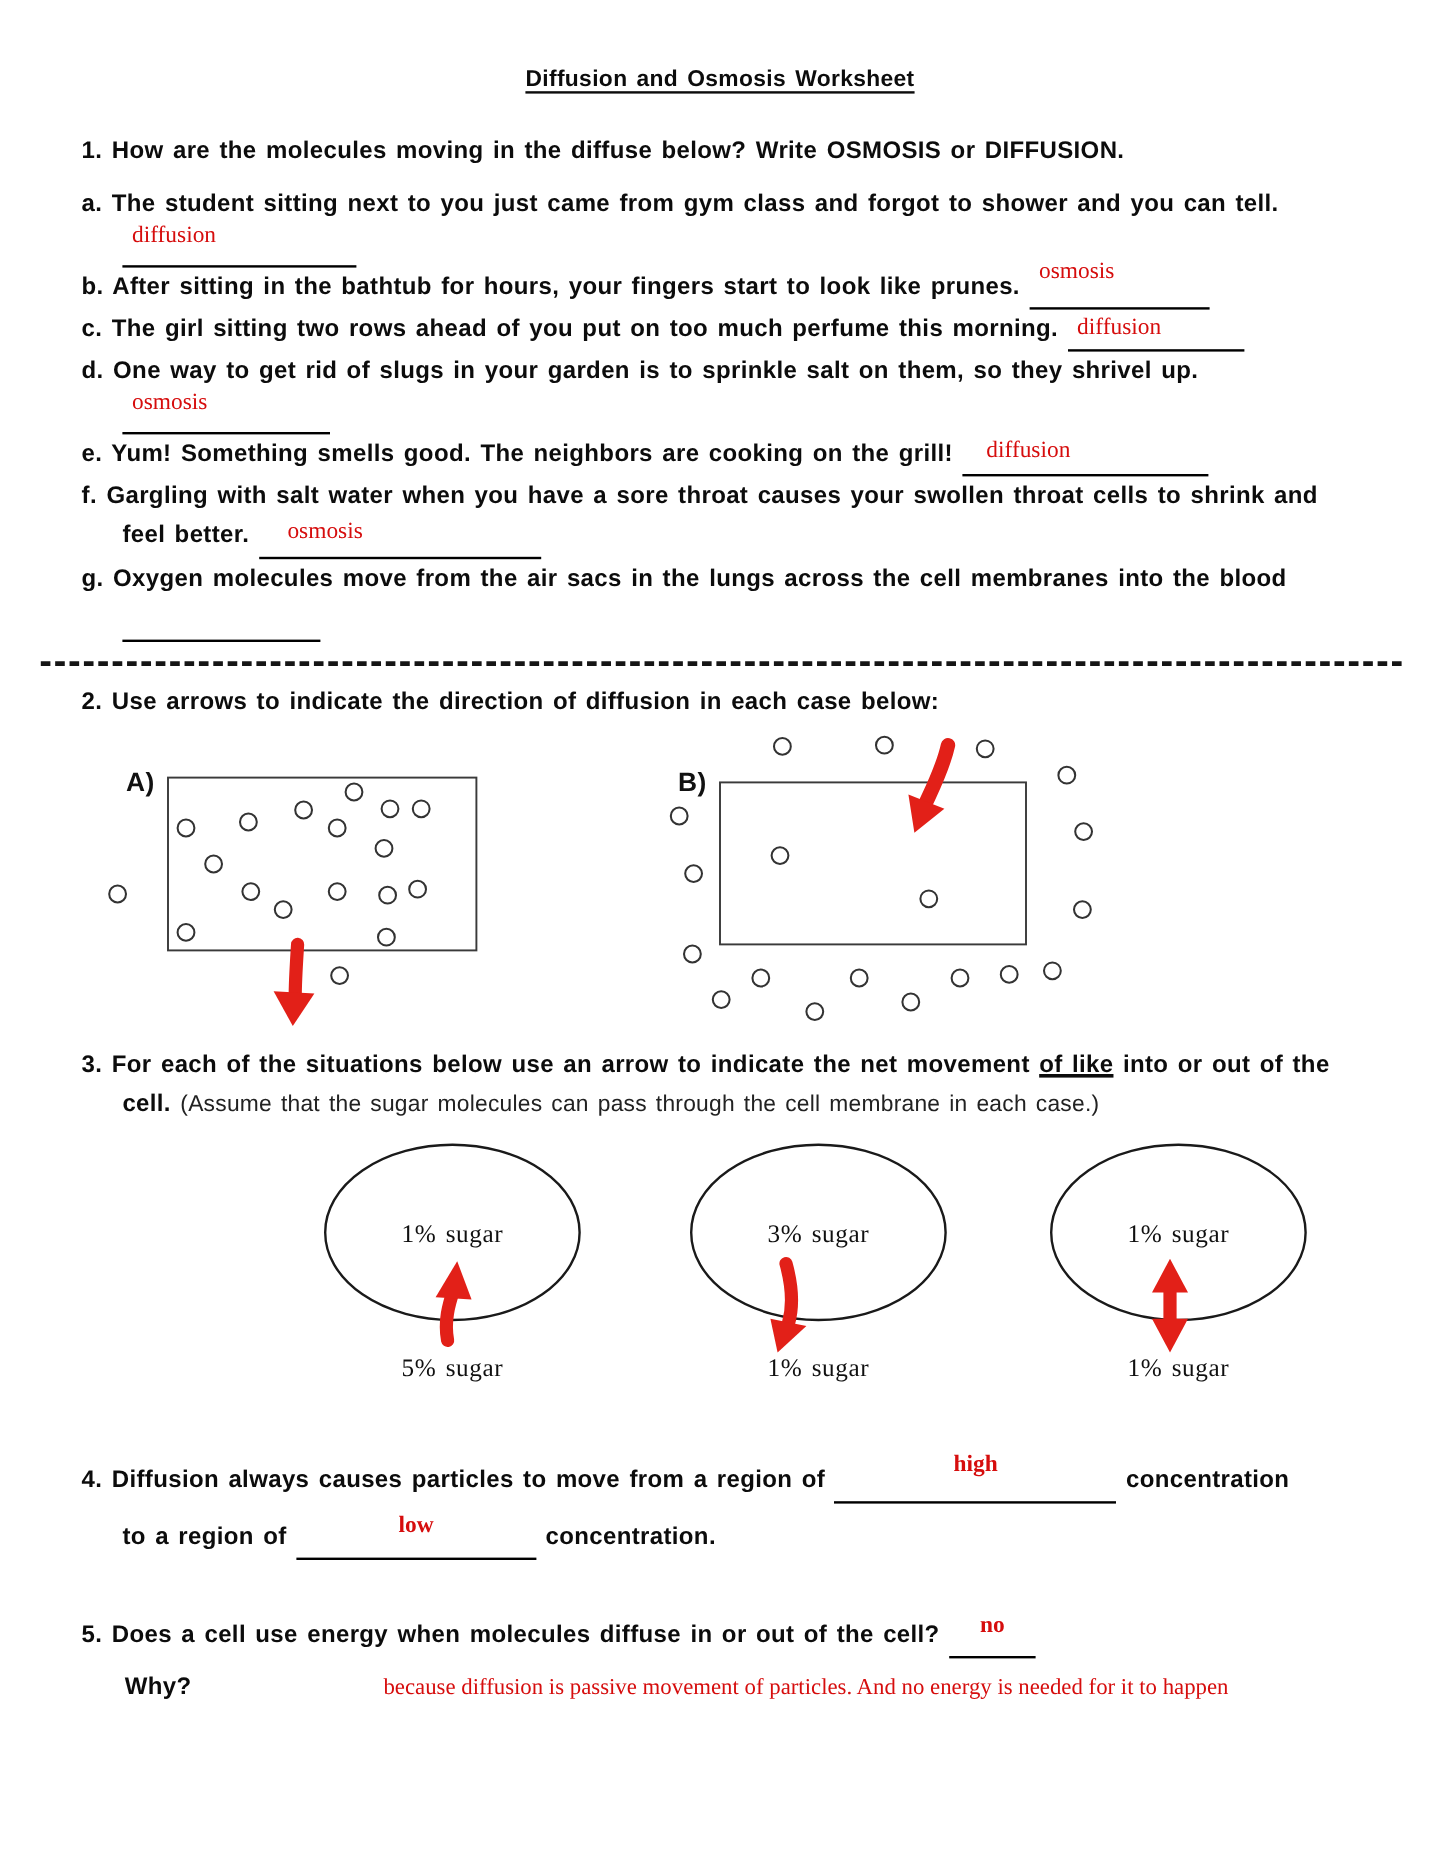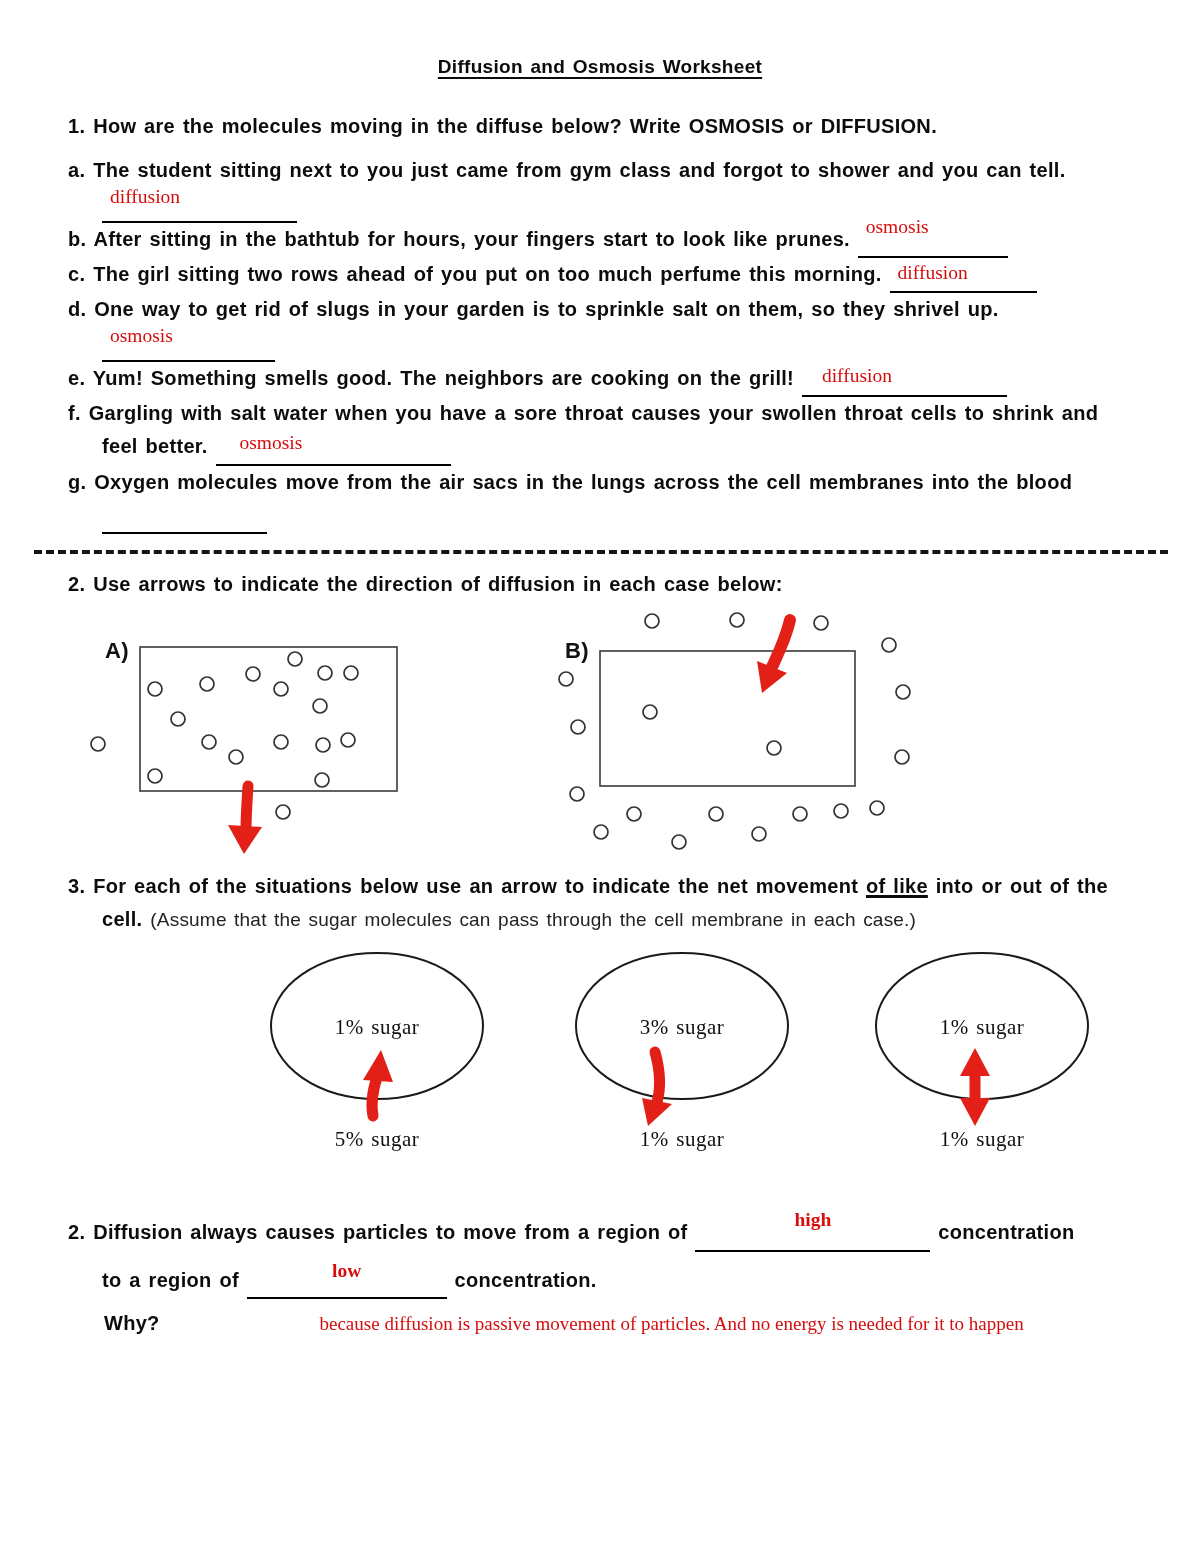--- a/index.html
+++ b/index.html
@@ -192,28 +192,32 @@
       <ellipse class="cell-ellipse" cx="152" cy="80" rx="106" ry="73"></ellipse>
       <text class="cell-label" x="152" y="88" text-anchor="middle">1% sugar</text>
       <text class="cell-label" x="152" y="200" text-anchor="middle">1% sugar</text>
       <path class="red-arrow" d="M145,124 L145,158"></path>
       <polygon class="red-head" points="130,130 160,130 145,102"></polygon>
       <polygon class="red-head" points="130,152 160,152 145,180"></polygon>
     </svg>
   </div>
 
   <p class="q4 line1">
-    <span>2. Diffusion always causes particles to move from a region of</span>
+    <span>4. Diffusion always causes particles to move from a region of</span>
     <span class="ans-line center" style="width:235px"><span class="ans" style="top:-13px">high</span></span>
     <span>concentration</span>
   </p>
   <p class="q4 line2">
     <span>to a region of</span>
     <span class="ans-line center" style="width:200px"><span class="ans" style="top:-10px">low</span></span>
     <span>concentration.</span>
   </p>
 
+  <p class="q5">
+    <span>5. Does a cell use energy when molecules diffuse in or out of the cell?</span>
+    <span class="ans-line center" style="width:72px"><span class="ans" style="top:-8px">no</span></span>
+  </p>
   <p class="why-line">
     <span>Why?</span>
     <span class="why-ans">because diffusion is passive movement of particles. And no energy is needed for it to happen</span>
   </p>
 
 </div>
 
 </body></html>

